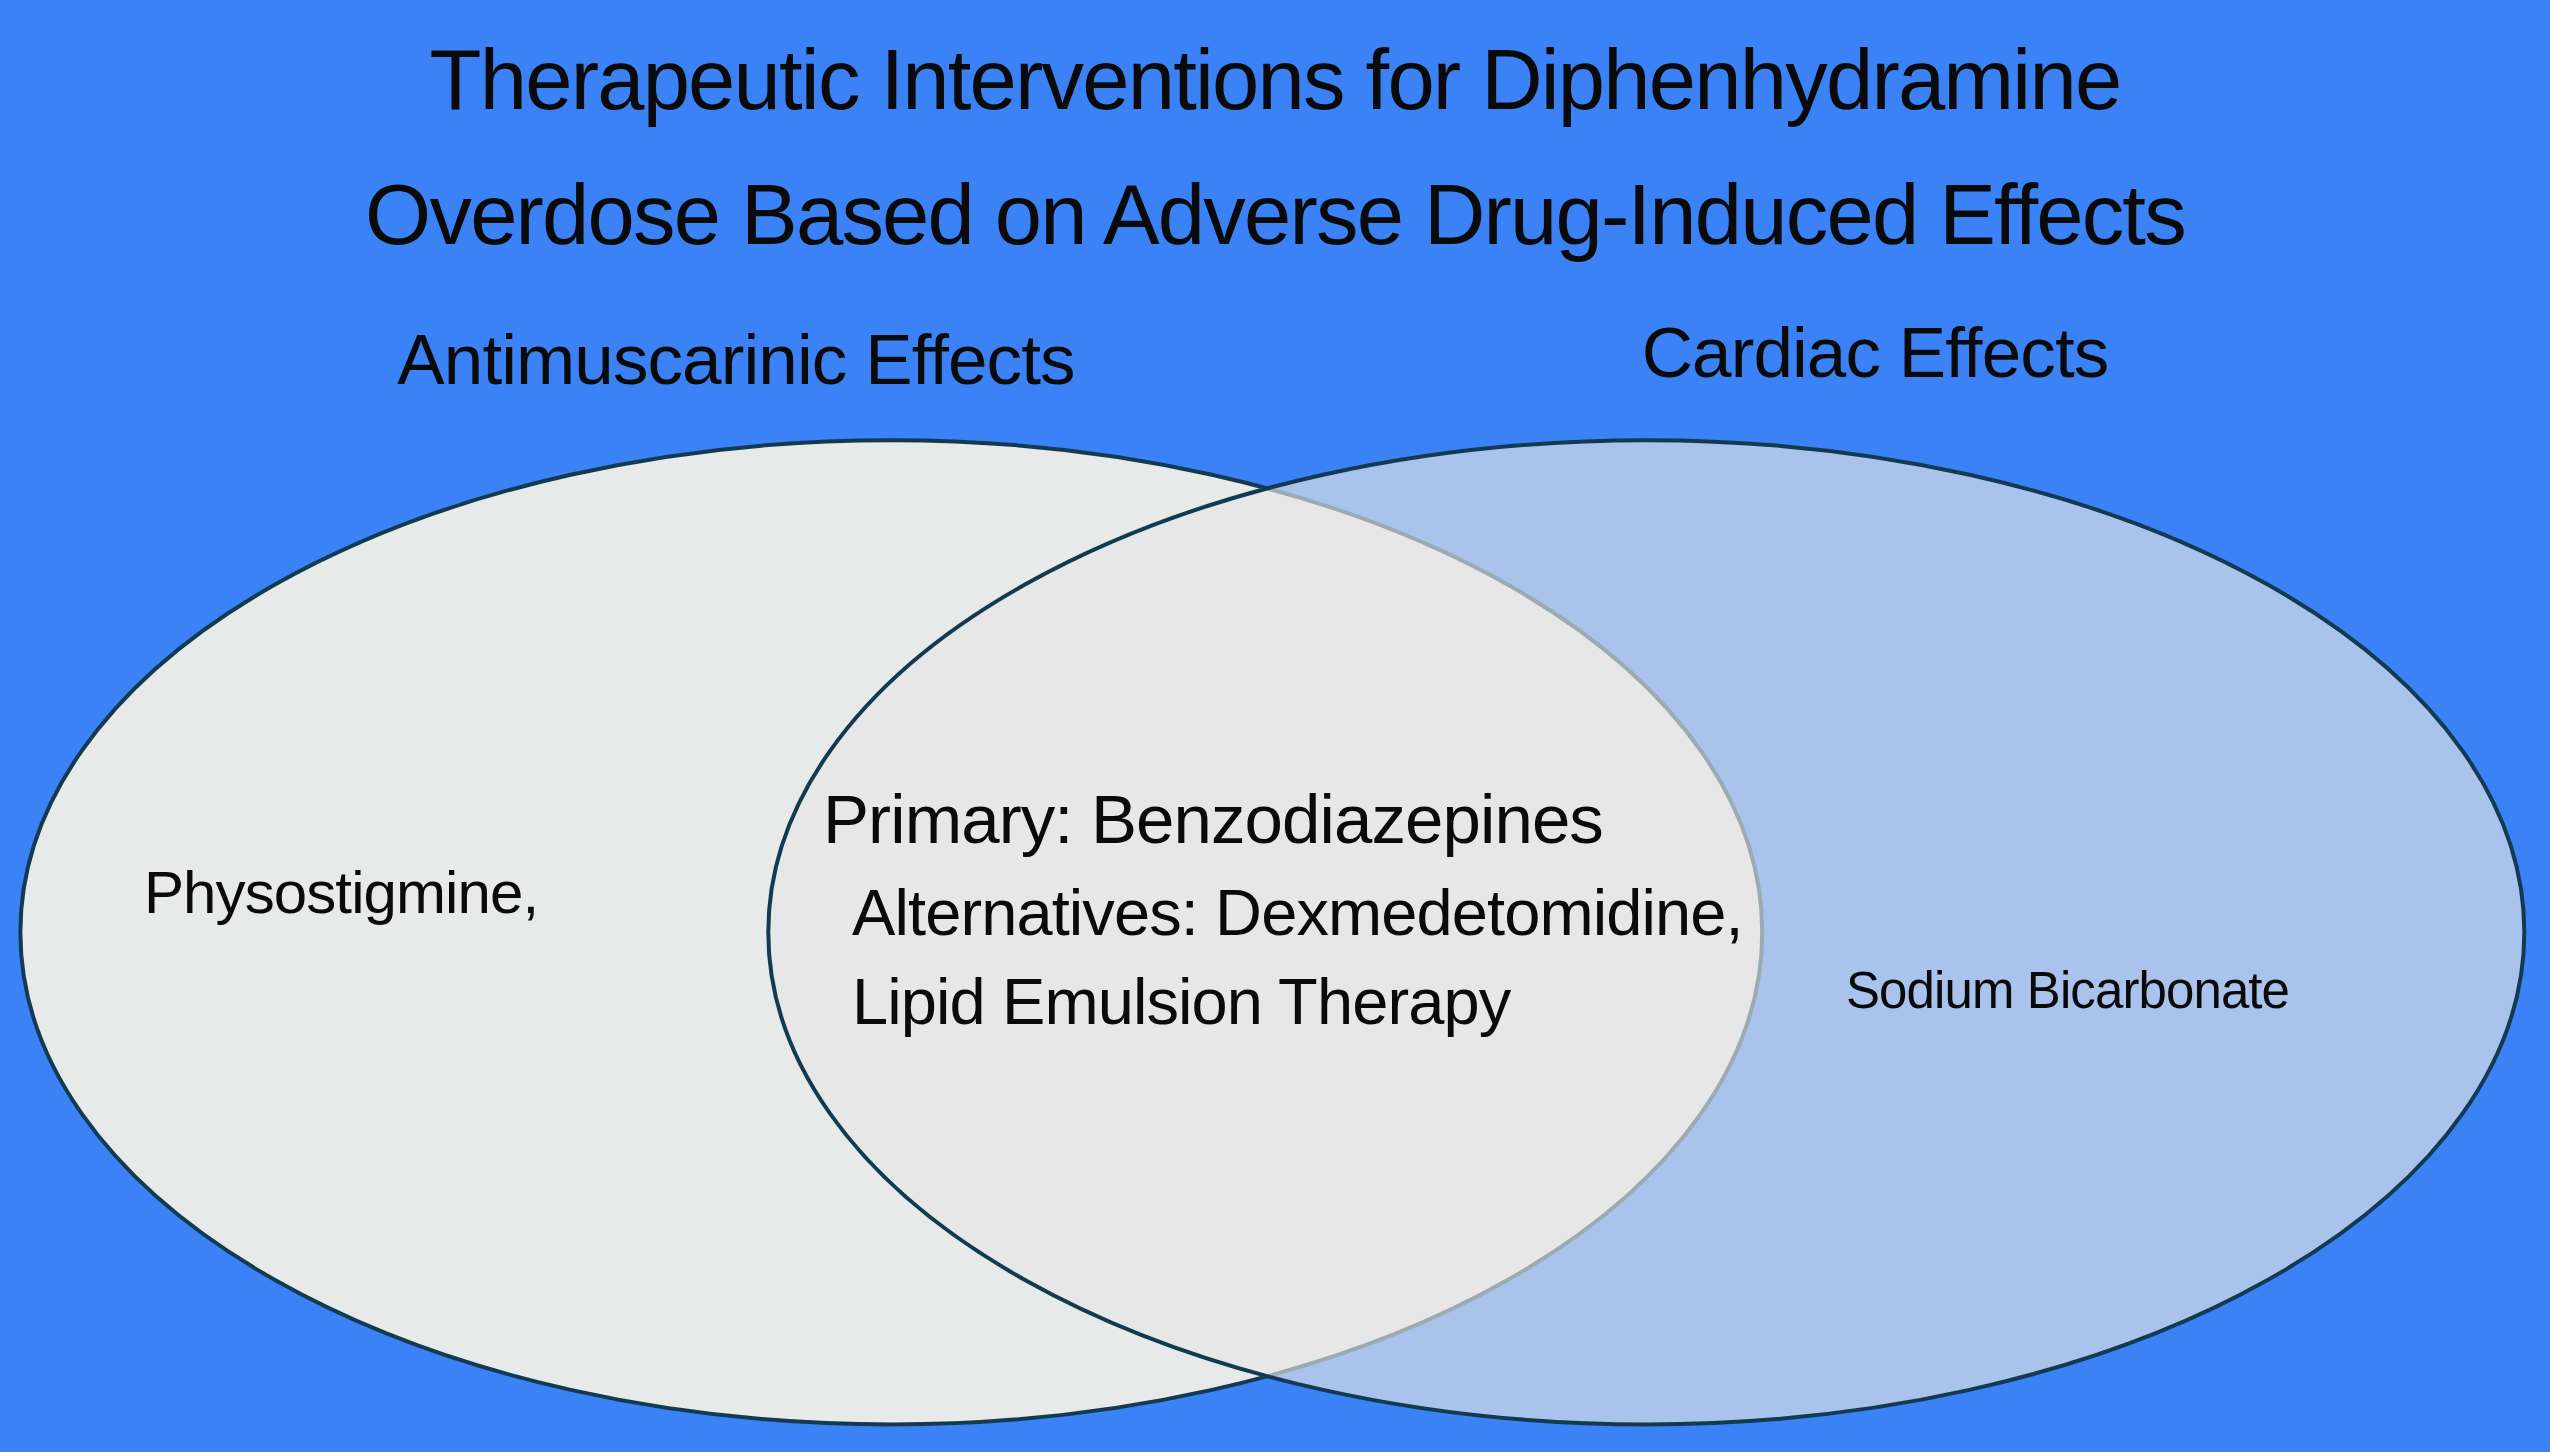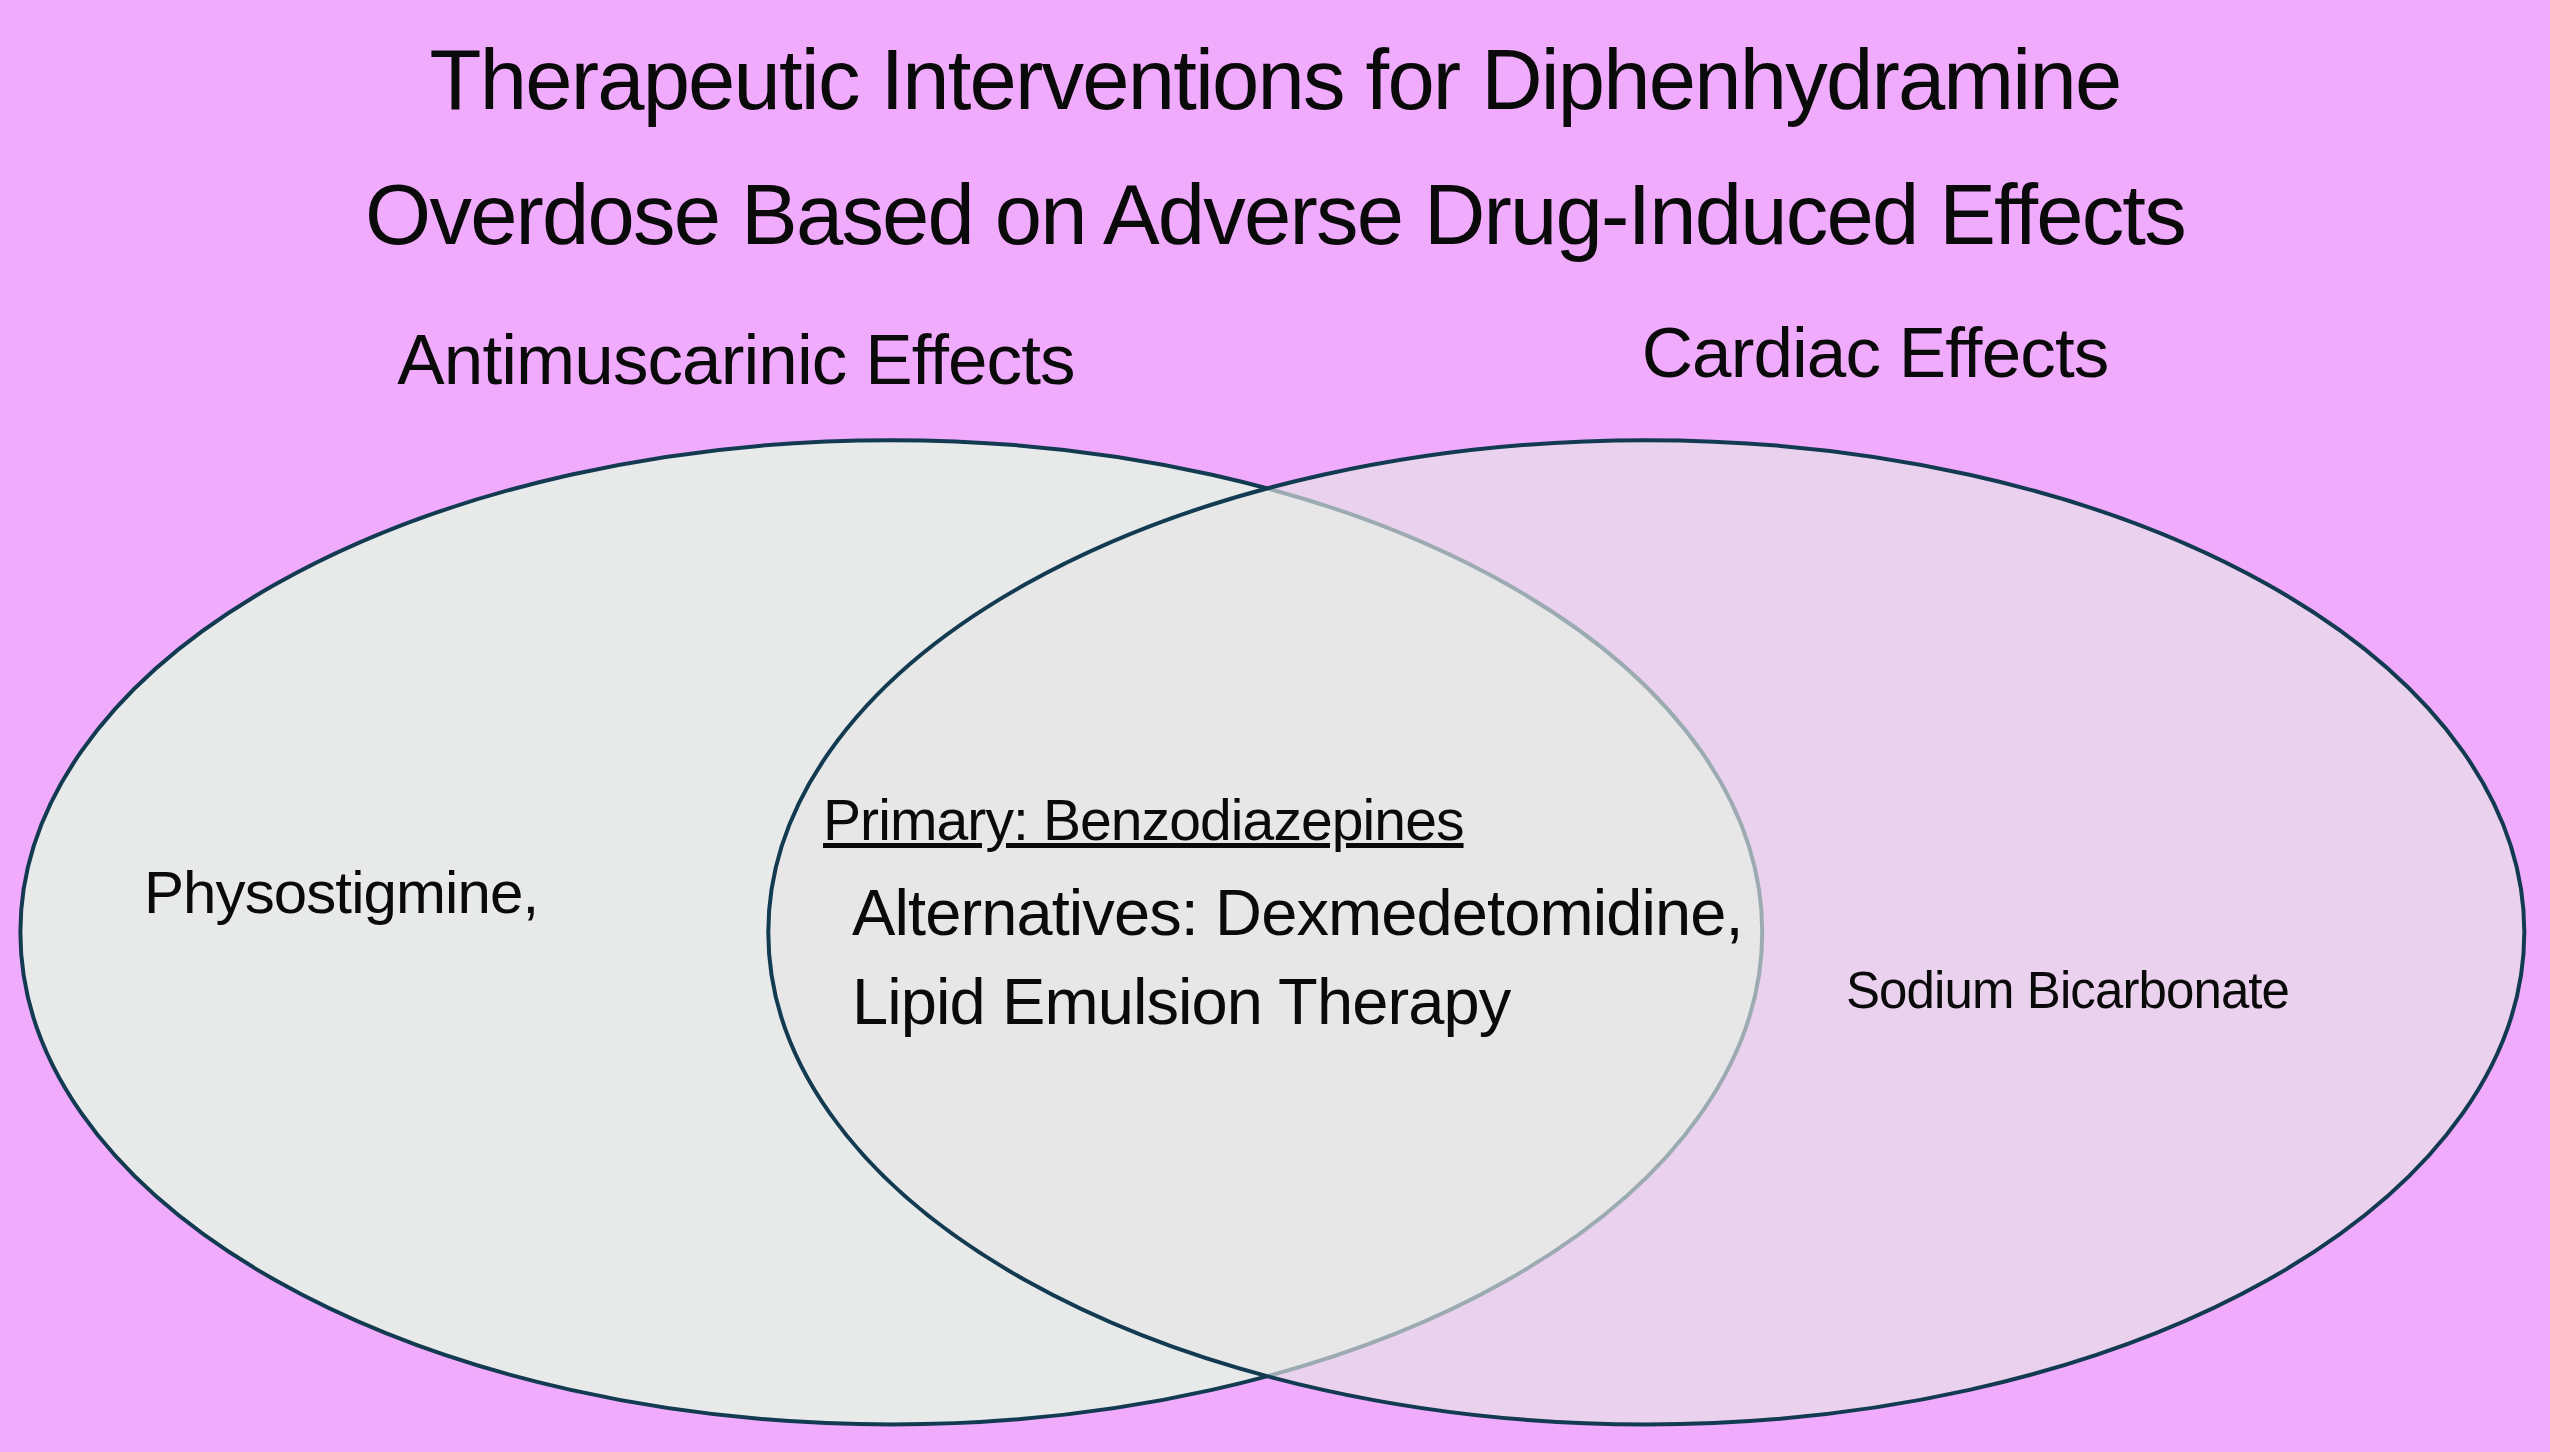--- a/index.html
+++ b/index.html
@@ -4,21 +4,21 @@
 <style>
   html, body {
     margin: 0;
     padding: 0;
     background: #ffffff;
   }
   .stage {
     position: relative;
     width: 2550px;
     height: 1453px;
-    background: #f0abfc;
+    background: #3b82f6;
     overflow: hidden;
     font-family: "Liberation Sans", sans-serif;
     color: #0a0a0a;
   }
   .venn-svg {
     position: absolute;
     left: 0;
     top: 0;
     width: 2550px;
     height: 1453px;
@@ -71,24 +71,23 @@
     letter-spacing: -0.9px;
     white-space: nowrap;
   }
   .center-text {
     position: absolute;
     left: 823px;
     top: 772px;
     white-space: nowrap;
   }
   .center-line-primary {
-    font-size: 57px;
+    font-size: 69px;
     line-height: 96px;
     letter-spacing: -0.9px;
-    text-decoration: underline;
   }
   .center-line-alt {
     font-size: 65px;
     line-height: 89px;
     letter-spacing: -0.9px;
     margin-left: 29px;
   }
   .right-set-text {
     position: absolute;
     left: 1846px;

